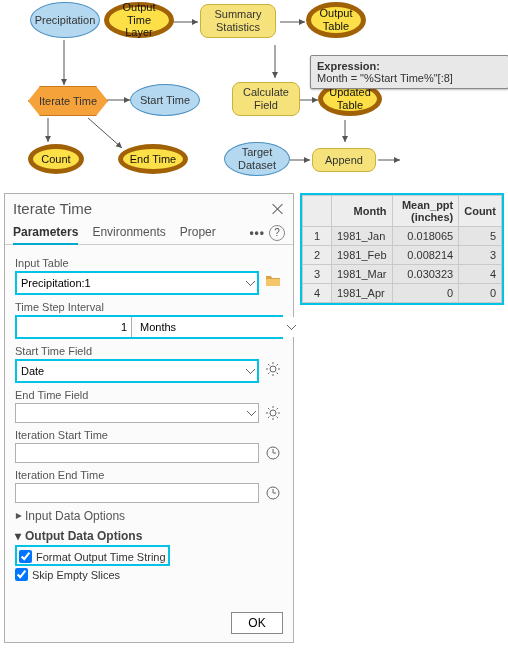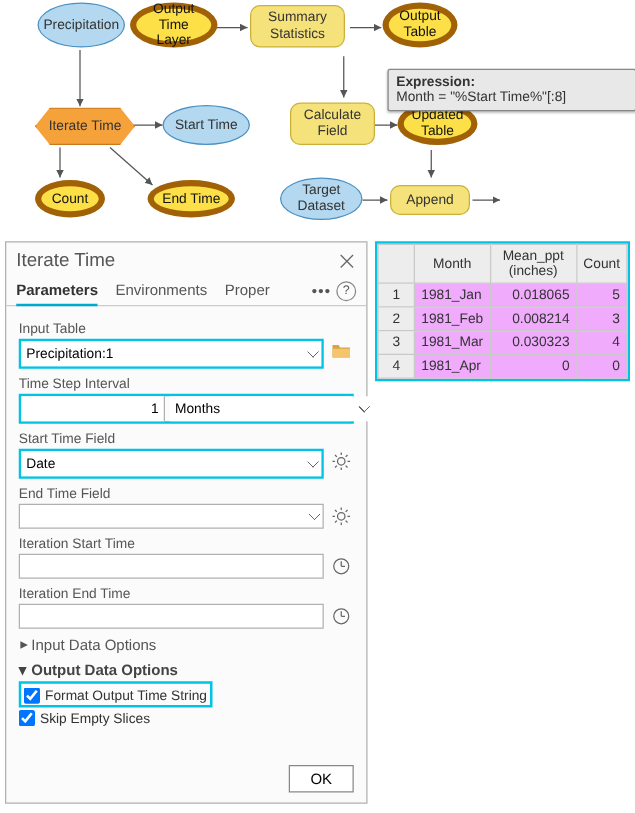--- a/index.html
+++ b/index.html
@@ -39,22 +39,22 @@
   .section{margin-top:6px;font-size:12px;color:#555;cursor:pointer}
   .out-sect{font-weight:600;color:#444}
   .caret{display:inline-block;margin-right:4px;transition:.2s}
   .caret.right{transform:rotate(-90deg)}
   .chk-row{display:flex;align-items:center;gap:4px;margin-top:2px;font-size:11px}
   .chk-row input{margin:0}
   .ok-btn{position:absolute;right:10px;bottom:8px;width:52px;height:22px;border:1px solid #888;background:#fff;font-size:12px}
   
   .tbl-wrap{position:absolute;left:300px;top:193px;width:204px;border:2px solid #00C3E6;box-sizing:border-box;font-size:11px}
   table{border-collapse:collapse;width:100%}
-  th,td{border:1px solid #C9C9C9;padding:3px 5px;background:#f0abfc}
-  th{background:#EDEDED;font-weight:400;text-align:center}
+  th,td{border:1px solid #C9C9C9;padding:3px 5px;background:#e5e5e5}
+  th{background:#EDEDED;font-weight:700;text-align:right}
   th.corner{background:#EDEDED;width:18px}
   td.rn{background:#EDEDED;text-align:center;width:18px}
   td.num{text-align:right}
 </style>
 </head>
 <body>
 
 <div class="canvas">
 
   <svg class="arrows">

